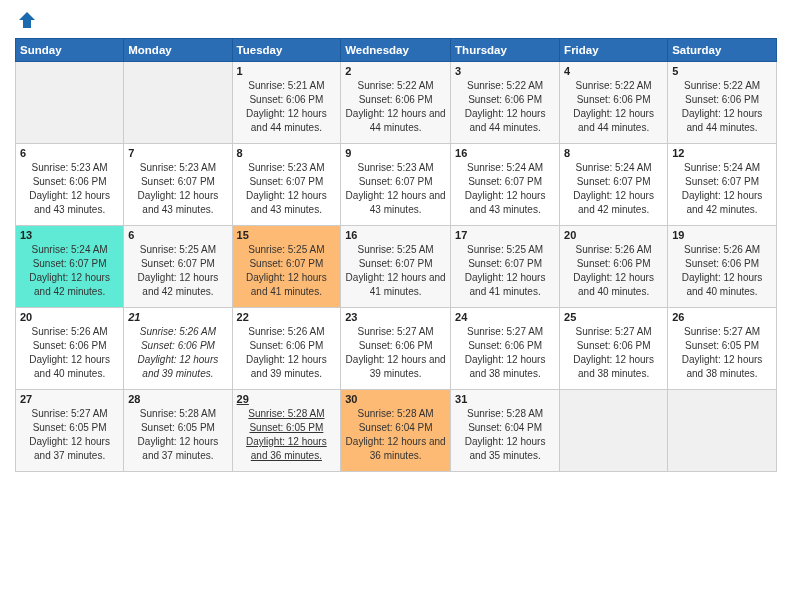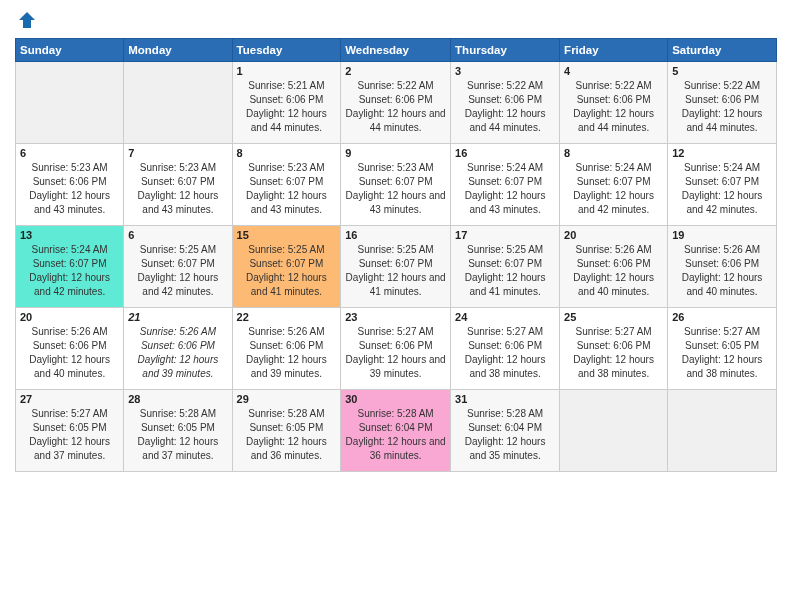--- a/index.html
+++ b/index.html
@@ -312,27 +312,27 @@
             <div class="day-info" style="white-space: pre-line;">Sunrise: 5:27 AM
 Sunset: 6:05 PM
 Daylight: 12 hours and 37 minutes.</div>
           </td>
           <td style="background: rgb(247, 247, 247); margin-top: 24px;">
             <span class="day-number">28</span>
             <div class="day-info" style="white-space: pre-line;">Sunrise: 5:28 AM
 Sunset: 6:05 PM
 Daylight: 12 hours and 37 minutes.</div>
           </td>
-          <td style="background: rgb(247, 247, 247);">
+          <td style="background: rgb(247, 247, 247); text-decoration: underline;">
             <span class="day-number">29</span>
             <div class="day-info" style="white-space: pre-line;">Sunrise: 5:28 AM
 Sunset: 6:05 PM
 Daylight: 12 hours and 36 minutes.</div>
           </td>
-          <td style="background: #f9a8d4;">
+          <td style="background: #fdba74;">
             <span class="day-number">30</span>
             <div class="day-info" style="white-space: pre-line;">Sunrise: 5:28 AM
 Sunset: 6:04 PM
 Daylight: 12 hours and 36 minutes.</div>
           </td>
           <td style="background: rgb(247, 247, 247); margin-top: 24px;">
             <span class="day-number">31</span>
             <div class="day-info" style="white-space: pre-line;">Sunrise: 5:28 AM
 Sunset: 6:04 PM
 Daylight: 12 hours and 35 minutes.</div>

